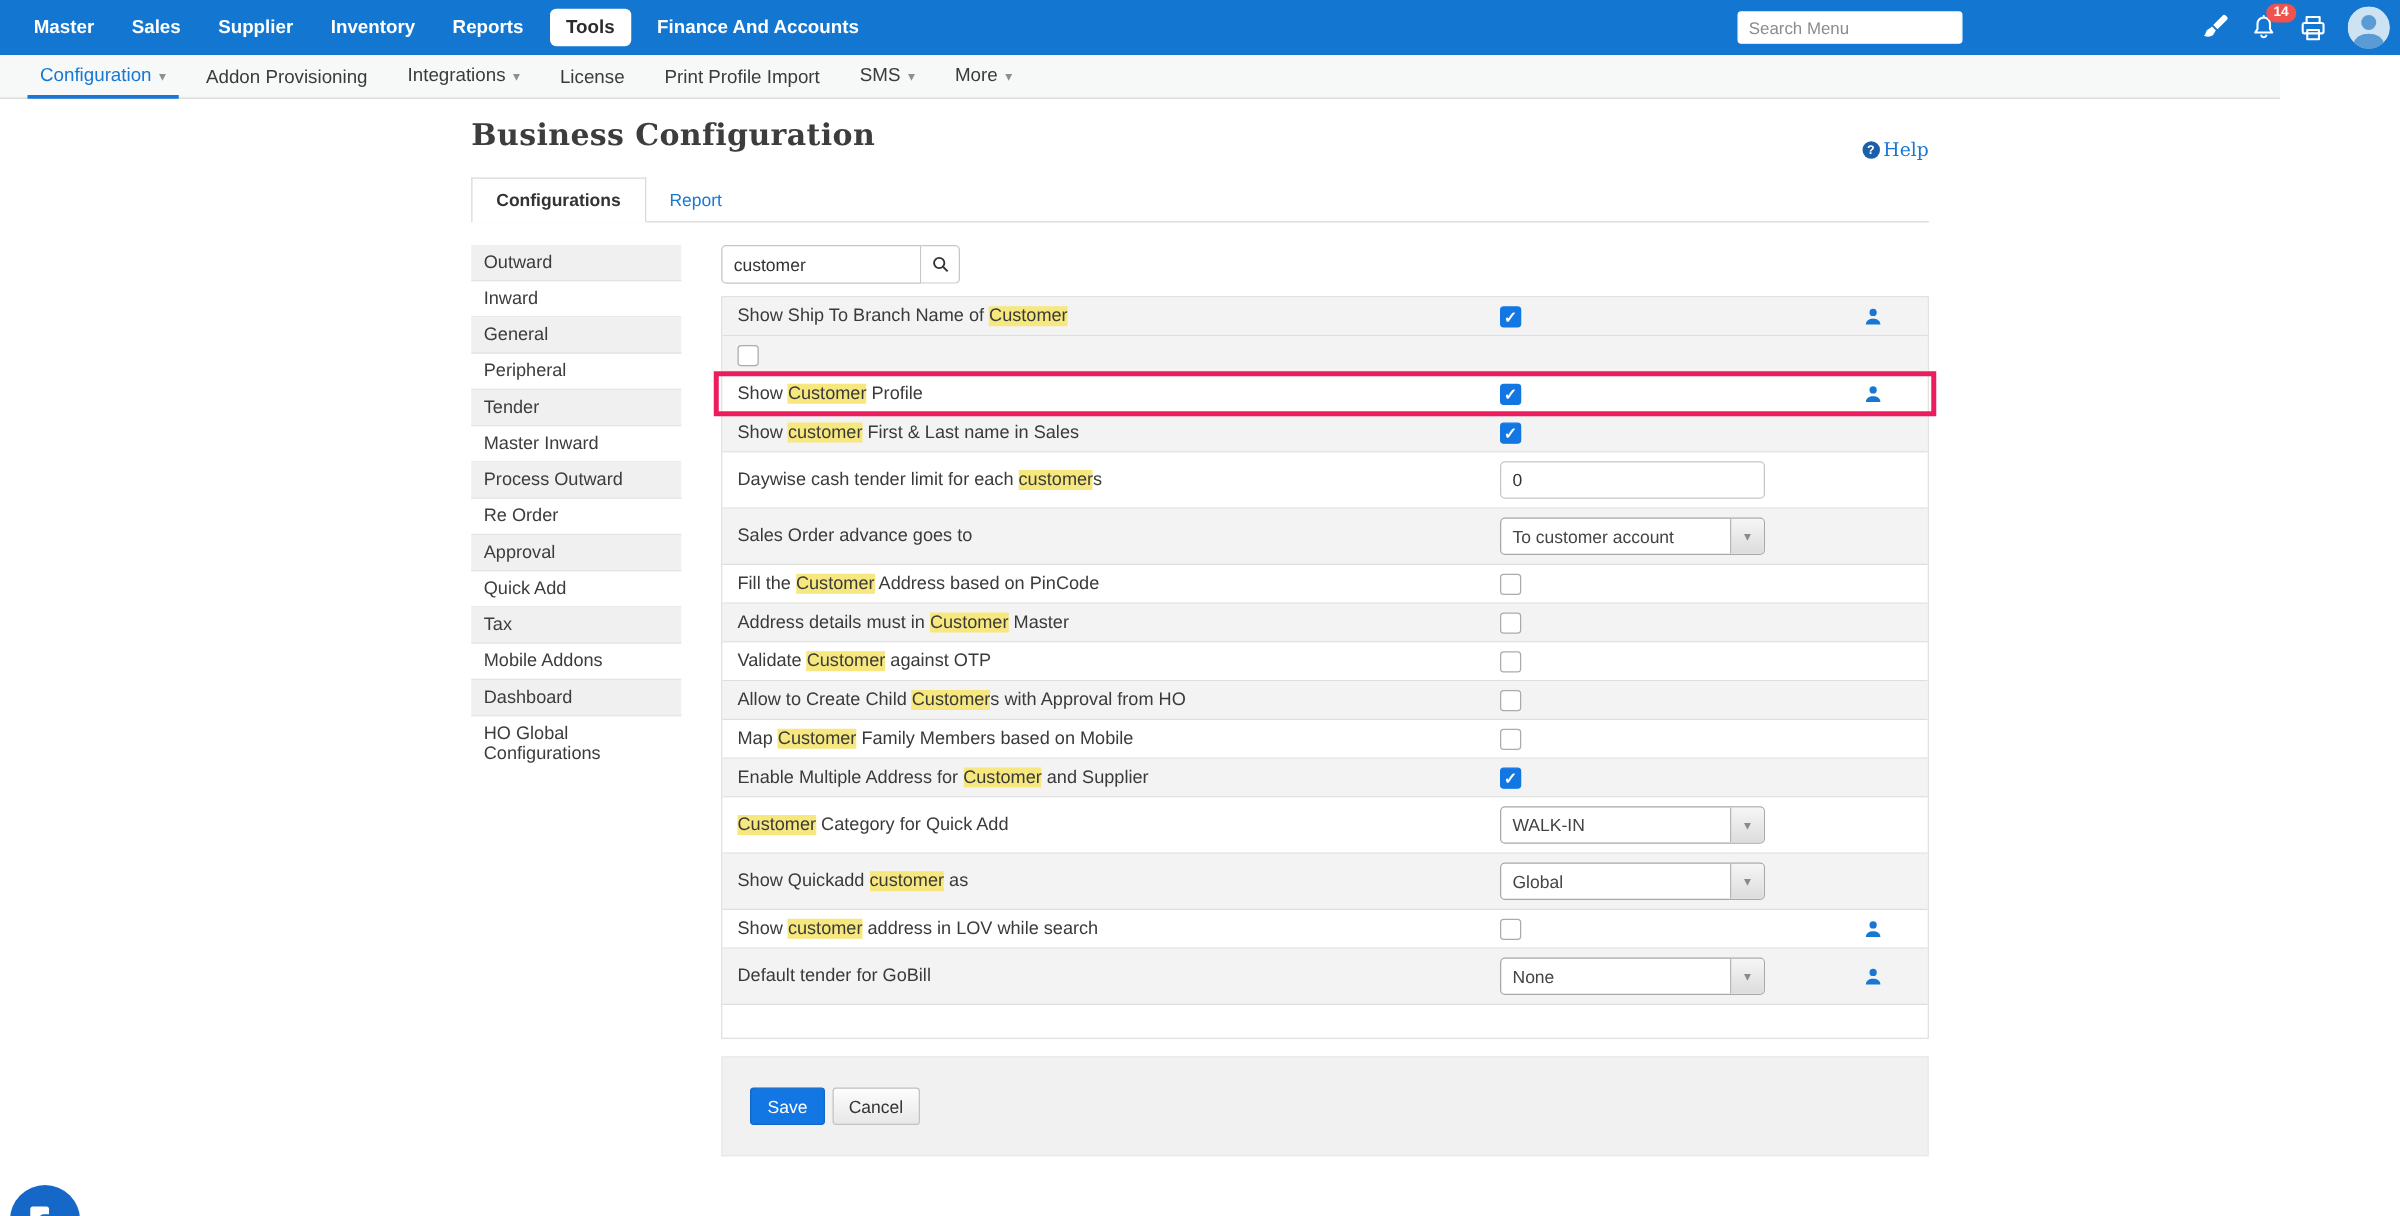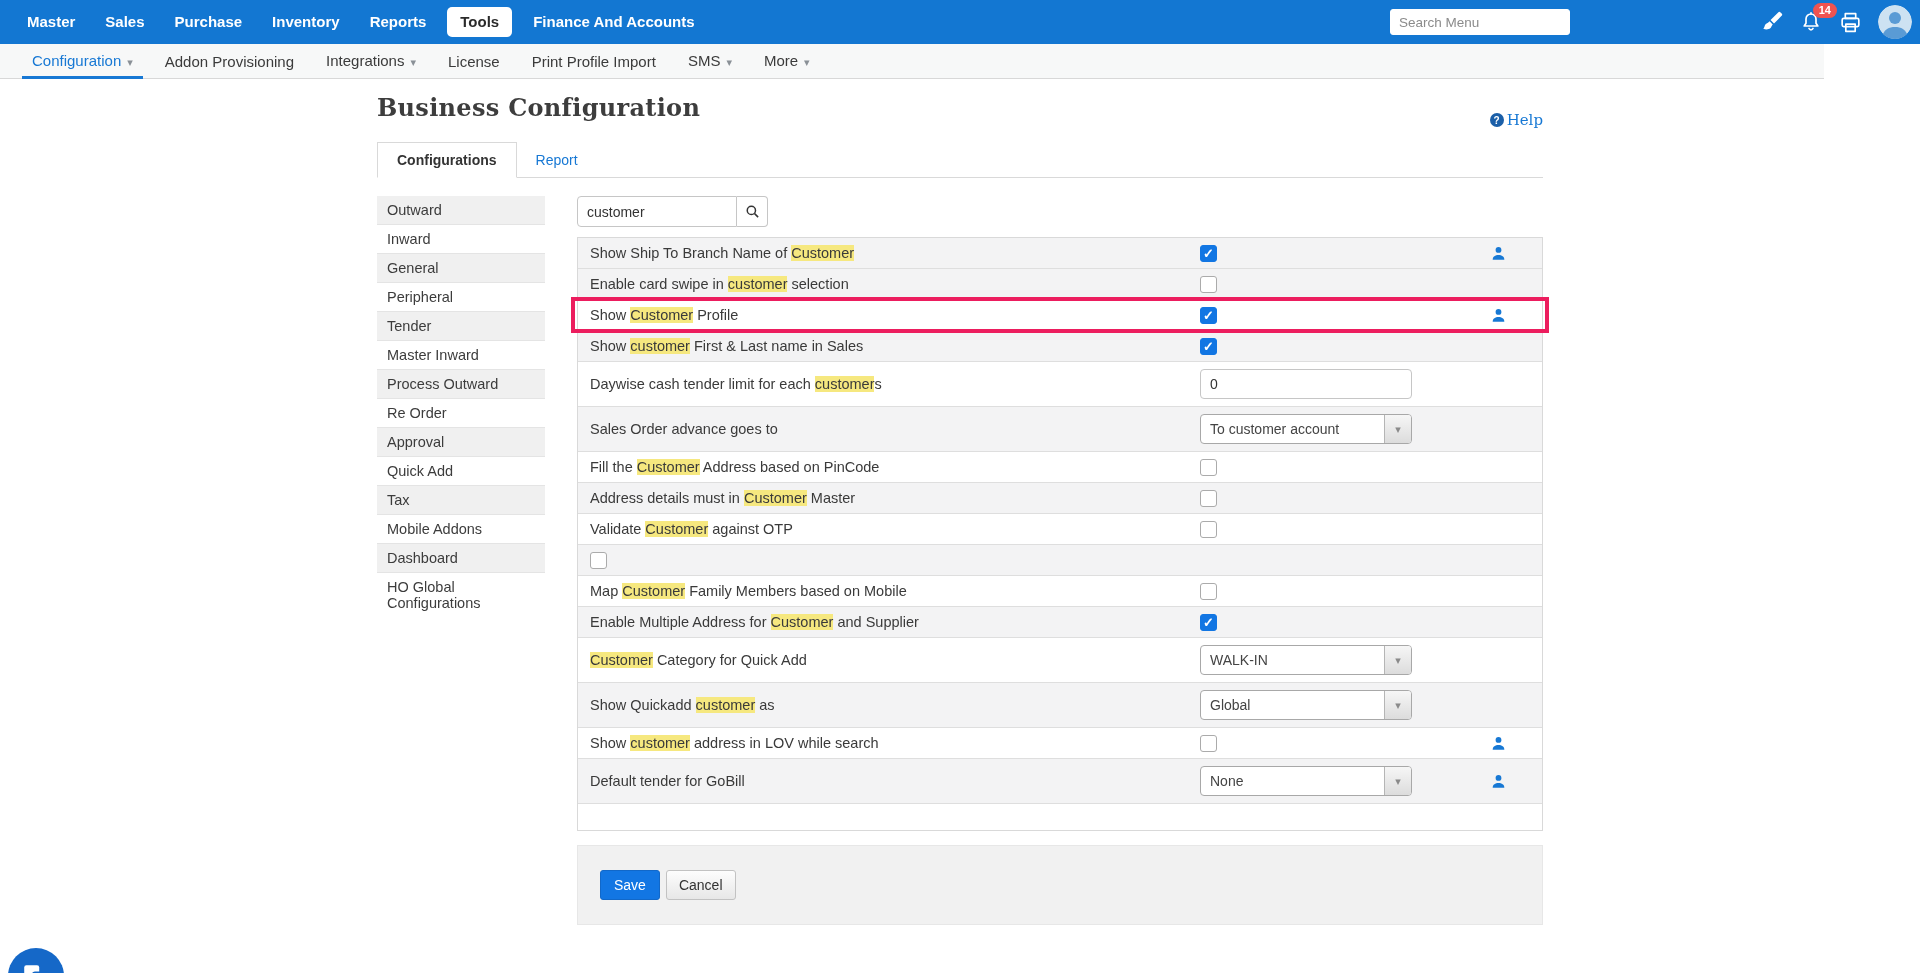--- a/index.html
+++ b/index.html
@@ -95,21 +95,21 @@
 </style>
 </head>
 <body>
 
 <div class="app" data-name="app-root">
 
   <header class="topnav" data-name="top-navbar">
     <nav class="topnav-items" data-name="topnav-items">
         <div class="nav-item" data-name="topnav-item-master">Master</div>
         <div class="nav-item" data-name="topnav-item-sales">Sales</div>
-        <div class="nav-item" data-name="topnav-item-purchase">Purchase</div>
+        <div class="nav-item" data-name="topnav-item-purchase">Supplier</div>
         <div class="nav-item" data-name="topnav-item-inventory">Inventory</div>
         <div class="nav-item" data-name="topnav-item-reports">Reports</div>
         <div class="nav-item active" data-name="topnav-item-tools">Tools</div>
         <div class="nav-item" data-name="topnav-item-finance-and-accounts">Finance And Accounts</div>
       </nav>
     <input class="menu-search" data-name="menu-search-input" placeholder="Search Menu" style="">
     <div class="topnav-icons" data-name="topnav-icons">
       <span class="tn-icon" data-name="theme-brush-icon">
         <svg viewBox="0 0 24 24" width="25" height="25">
           <path d="M20.7 2.3a1.6 1.6 0 0 0-2.3 0l-7.3 7.3 3.3 3.3 7.3-7.3a1.6 1.6 0 0 0 0-2.3z" fill="#fff"></path>
@@ -205,21 +205,20 @@
                 <span class="cb checked" data-name="row-checkbox"></span>
                 <span class="user-icon" data-name="user-icon">
                   <svg viewBox="0 0 16 16" width="15" height="15">
                     <circle cx="8" cy="4.2" r="3.1" fill="currentColor"></circle>
                     <path d="M1.8 14.6c0-3.4 2.8-5 6.2-5s6.2 1.6 6.2 5z" fill="currentColor"></path>
                   </svg>
                 </span>
               </div>
       </div>
             <div class="srow alt" data-name="setting-row">
-      <div class="row-label" data-name="setting-label"><span>Enable card swipe in </span><span class="hl" data-name="highlighted-text">customer</span><span> selection</span></div>
       <div class="row-control" data-name="setting-control">
                 <span class="cb" data-name="row-checkbox"></span>
               </div>
       </div>
             <div class="srow" data-name="setting-row">
       <div class="row-label" data-name="setting-label"><span>Show </span><span class="hl" data-name="highlighted-text">Customer</span><span> Profile</span></div>
       <div class="row-control" data-name="setting-control">
                 <span class="cb checked" data-name="row-checkbox"></span>
                 <span class="user-icon" data-name="user-icon">
                   <svg viewBox="0 0 16 16" width="15" height="15">
@@ -263,20 +262,21 @@
                 <span class="cb" data-name="row-checkbox"></span>
               </div>
       </div>
             <div class="srow" data-name="setting-row">
       <div class="row-label" data-name="setting-label"><span>Validate </span><span class="hl" data-name="highlighted-text">Customer</span><span> against OTP</span></div>
       <div class="row-control" data-name="setting-control">
                 <span class="cb" data-name="row-checkbox"></span>
               </div>
       </div>
             <div class="srow alt" data-name="setting-row">
+      <div class="row-label" data-name="setting-label"><span>Allow to Create Child </span><span class="hl" data-name="highlighted-text">Customer</span><span>s with Approval from HO</span></div>
       <div class="row-control" data-name="setting-control">
                 <span class="cb" data-name="row-checkbox"></span>
               </div>
       </div>
             <div class="srow" data-name="setting-row">
       <div class="row-label" data-name="setting-label"><span>Map </span><span class="hl" data-name="highlighted-text">Customer</span><span> Family Members based on Mobile</span></div>
       <div class="row-control" data-name="setting-control">
                 <span class="cb" data-name="row-checkbox"></span>
               </div>
       </div>

